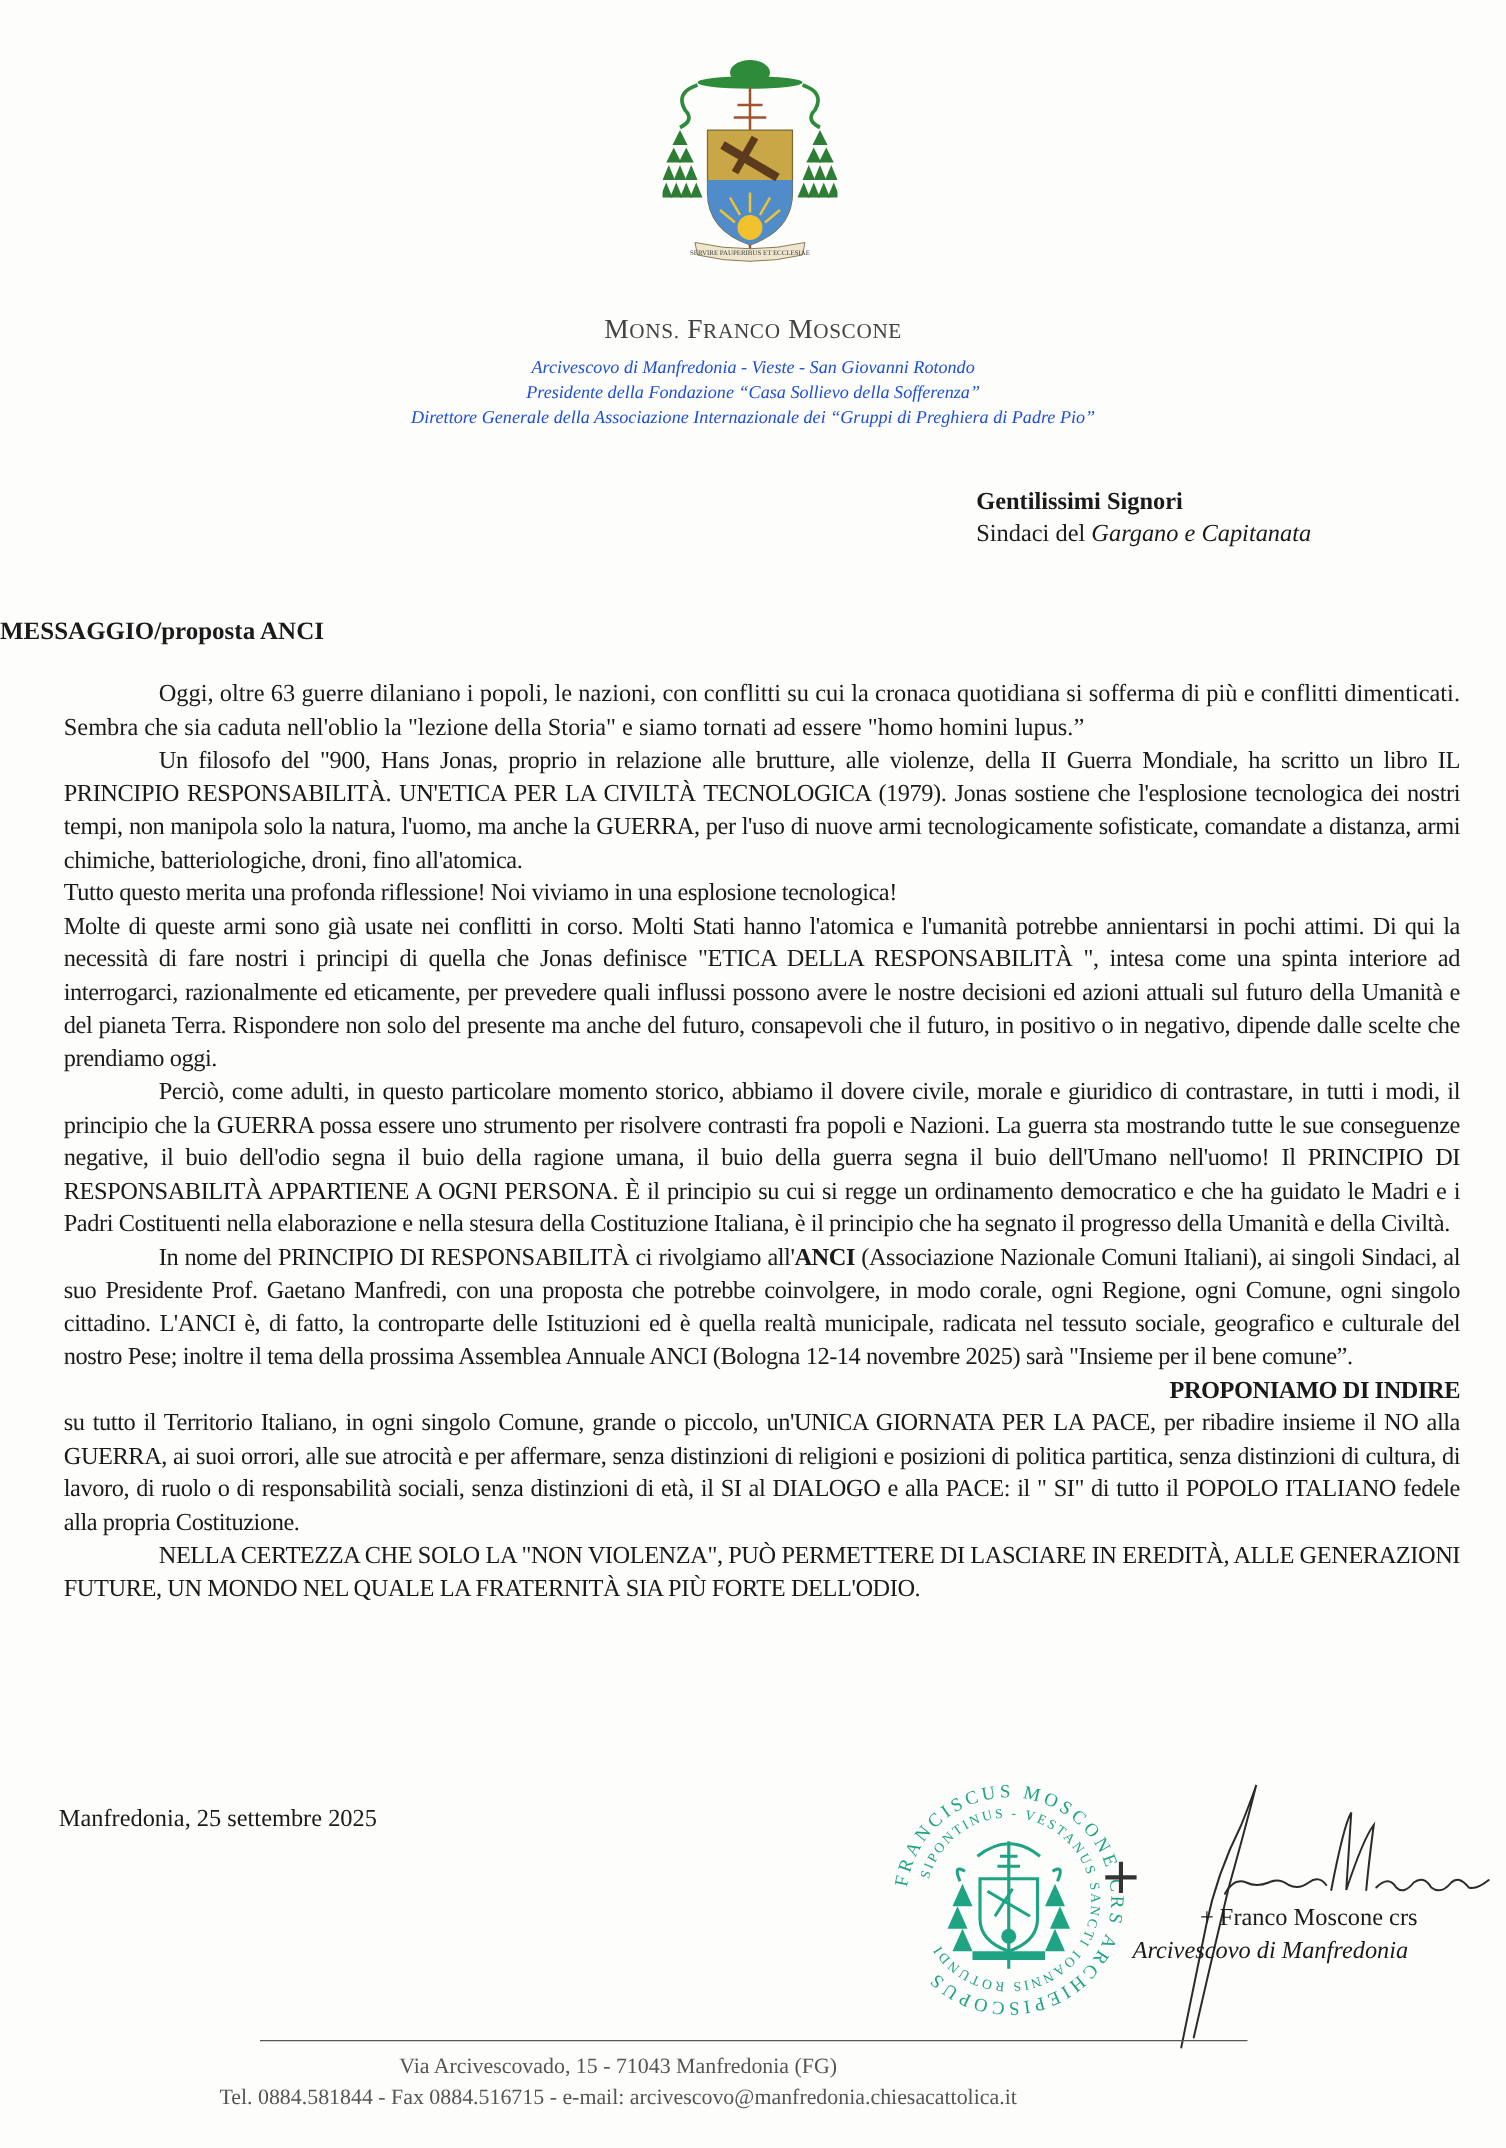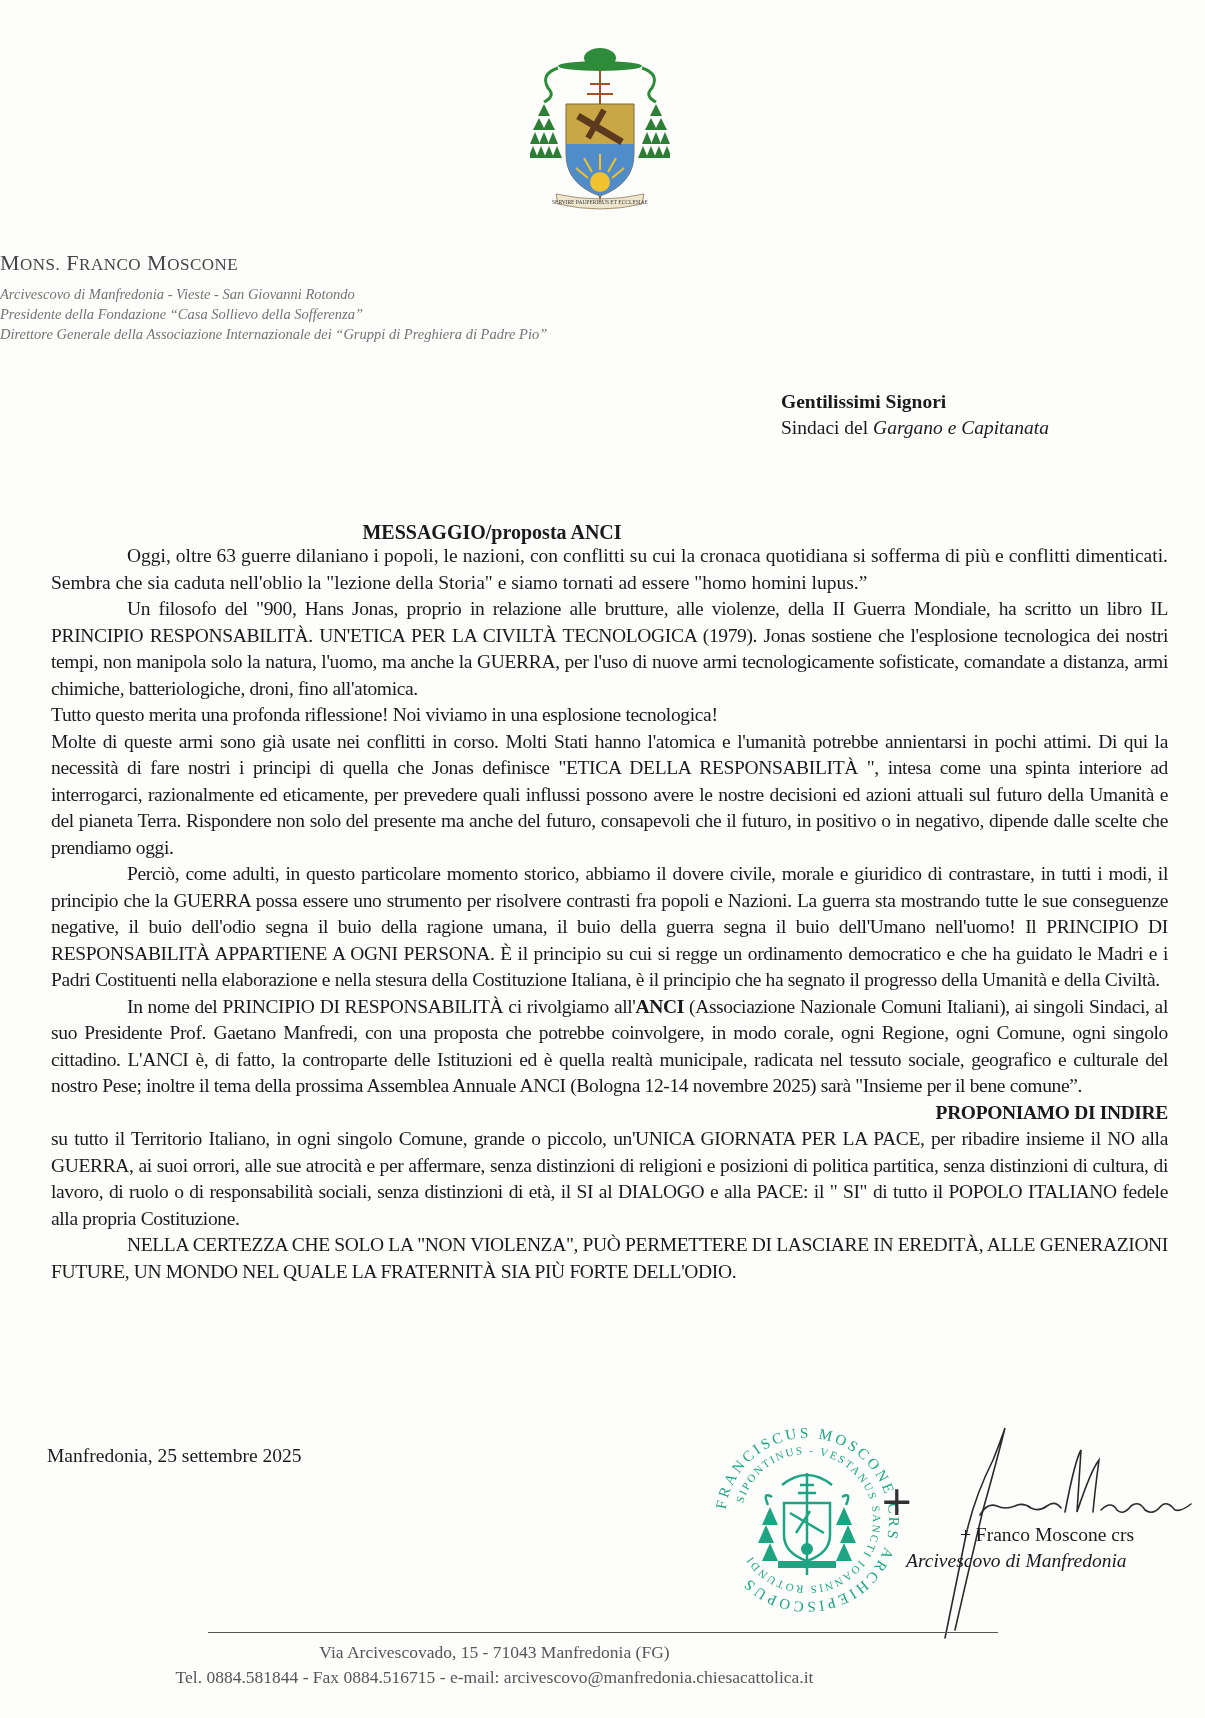--- a/index.html
+++ b/index.html
@@ -1,24 +1,24 @@
 <!DOCTYPE html>
 <html><head>
   <meta charset="utf-8">
   <style>
     html, body { margin: 0; padding: 0; background: #fdfdfc; }
     body { width: 1205px; height: 1718px; position: relative; overflow: hidden; color: #1a1a1a; font-family: "Liberation Serif", serif; }
     .crest { position: absolute; left: 530px; top: 44px; width: 140px; height: 170px; }
-    .letterhead { position: absolute; left: 0; top: 250px; width: 1205px; color: #4a4a4a; font-family: "DejaVu Serif", serif; }
+    .letterhead { position: absolute; left: 0; top: 250px; width: 1205px; text-align: center; color: #4a4a4a; font-family: "DejaVu Serif", serif; }
     .lh-name { font-size: 22px; letter-spacing: 0.5px; margin-bottom: 8px; font-family: "Liberation Serif", serif; color: #444; }
     .lh-name .sc { font-size: 17px; }
-    .lh-line { font-style: italic; font-size: 14.5px; line-height: 20px; font-family: "Liberation Serif", serif; color: #737373; }
+    .lh-line { font-style: italic; font-size: 14.5px; line-height: 20px; font-family: "Liberation Serif", serif; color: #1d4ed8; }
     .recipient { position: absolute; left: 781px; top: 389px; font-size: 19.5px; line-height: 26px; }
     .recipient .r1 { font-weight: bold; }
-    .title { position: absolute; left: 0; width: 984px; top: 521px; text-align: center; font-weight: bold; font-size: 20px; }
+    .title { position: absolute; left: 0; width: 984px; top: 494px; font-weight: bold; font-size: 20px; }
     .body { position: absolute; left: 51px; width: 1117px; top: 543px; font-size: 19.5px; line-height: 26.5px; text-align: justify; }
     .body p { margin: 0; }
     .ind { text-indent: 76px; }
     .condensed { font-family: "Liberation Serif", serif; letter-spacing: -0.35px; }
     .center-bold { text-align: right; font-weight: bold; }
     .date { position: absolute; left: 47px; top: 1445px; font-size: 19.5px; }
     .seal { position: absolute; left: 712px; top: 1425px; width: 190px; height: 190px; }
     .sigcross { position: absolute; left: 880px; top: 1478px; font-size: 40px; color: #333; font-family: "DejaVu Sans", sans-serif; }
     .signature { position: absolute; left: 905px; top: 1420px; width: 295px; height: 220px; }
     .sig-name { position: absolute; left: 960px; top: 1524px; font-size: 19.5px; }

